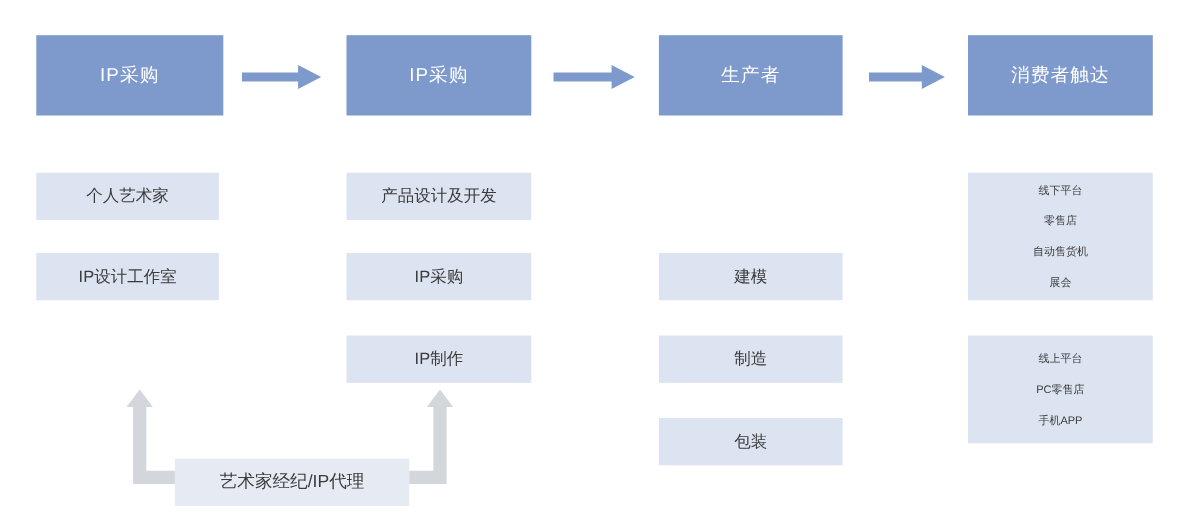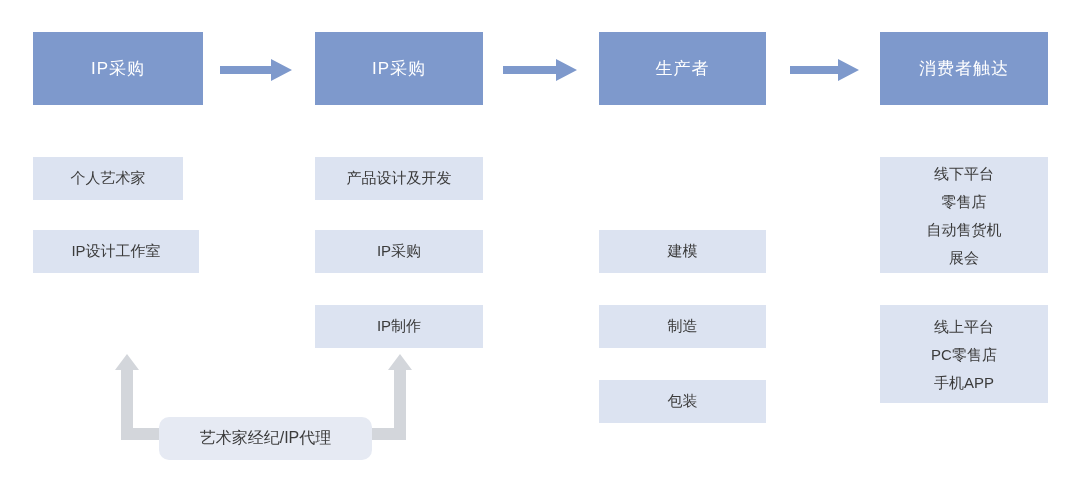--- a/index.html
+++ b/index.html
@@ -15,27 +15,27 @@
   }
   .flow-arrow{position:absolute;top:58px;z-index:1;}
   .item{
     position:absolute;height:43px;background:#dce3f1;color:#3b3b3b;
     display:flex;align-items:center;justify-content:center;
     font-size:15px;z-index:1;
   }
   .group{
     position:absolute;background:#dce3f1;color:#3b3b3b;
     display:flex;flex-direction:column;align-items:center;justify-content:center;
-    gap:13px;font-size:15px;z-index:1;
+    gap:13px;font-size:10px;z-index:1;
   }
   .group div{line-height:15px;}
   .agency{
     position:absolute;left:159px;top:417px;width:213px;height:43px;
     background:#e6eaf3;color:#3b3b3b;display:flex;align-items:center;
-    justify-content:center;font-size:16px;z-index:1;border-radius:10px;
+    justify-content:center;font-size:16px;z-index:1;
   }
 </style>
 </head>
 <body>
 
 <div class="canvas">
 
   <svg class="connectors" width="1076" height="484">
     <path d="M 159 434 L 127 434 L 127 368" stroke="#d3d6db" stroke-width="12" fill="none"></path>
     <polygon points="115,370 139,370 127,354" fill="#d3d6db"></polygon>
@@ -51,21 +51,21 @@
   <svg class="flow-arrow" style="left:220px" width="73" height="24">
     <polygon points="0,8 51,8 51,1 72,12 51,23 51,16 0,16" fill="#7e99cc"></polygon>
   </svg>
   <svg class="flow-arrow" style="left:503px" width="75" height="24">
     <polygon points="0,8 53,8 53,1 74,12 53,23 53,16 0,16" fill="#7e99cc"></polygon>
   </svg>
   <svg class="flow-arrow" style="left:790px" width="70" height="24">
     <polygon points="0,8 48,8 48,1 69,12 48,23 48,16 0,16" fill="#7e99cc"></polygon>
   </svg>
 
-  <div class="item" style="left:33px;top:157px;width:150px">个人艺术家</div>
+  <div class="item" style="left:33px;top:157px;width:166px">个人艺术家</div>
   <div class="item" style="left:33px;top:230px;width:166px">IP设计工作室</div>
 
   <div class="item" style="left:315px;top:157px;width:168px">产品设计及开发</div>
   <div class="item" style="left:315px;top:230px;width:168px">IP采购</div>
   <div class="item" style="left:315px;top:305px;width:168px">IP制作</div>
 
   <div class="item" style="left:599px;top:305px;width:167px">制造</div>
   <div class="item" style="left:599px;top:230px;width:167px">建模</div>
   <div class="item" style="left:599px;top:380px;width:167px">包装</div>
 

